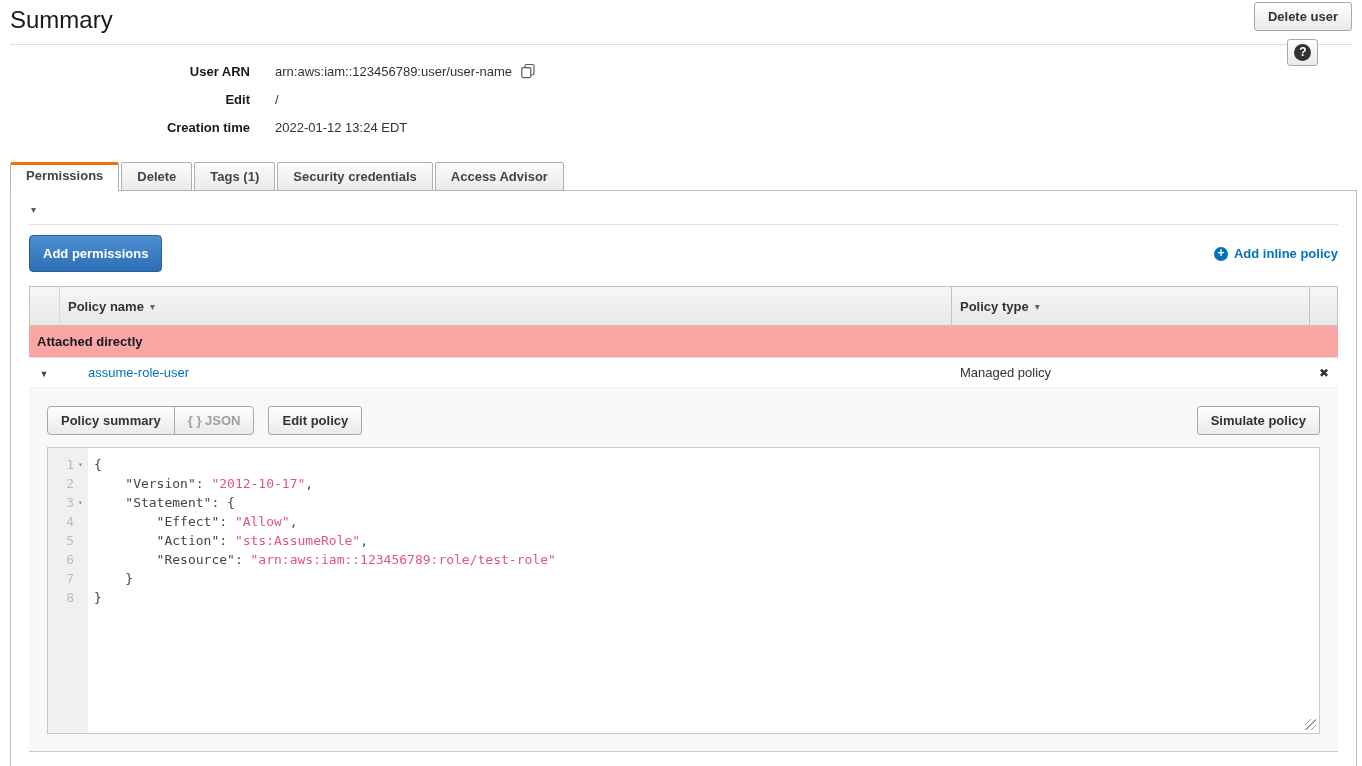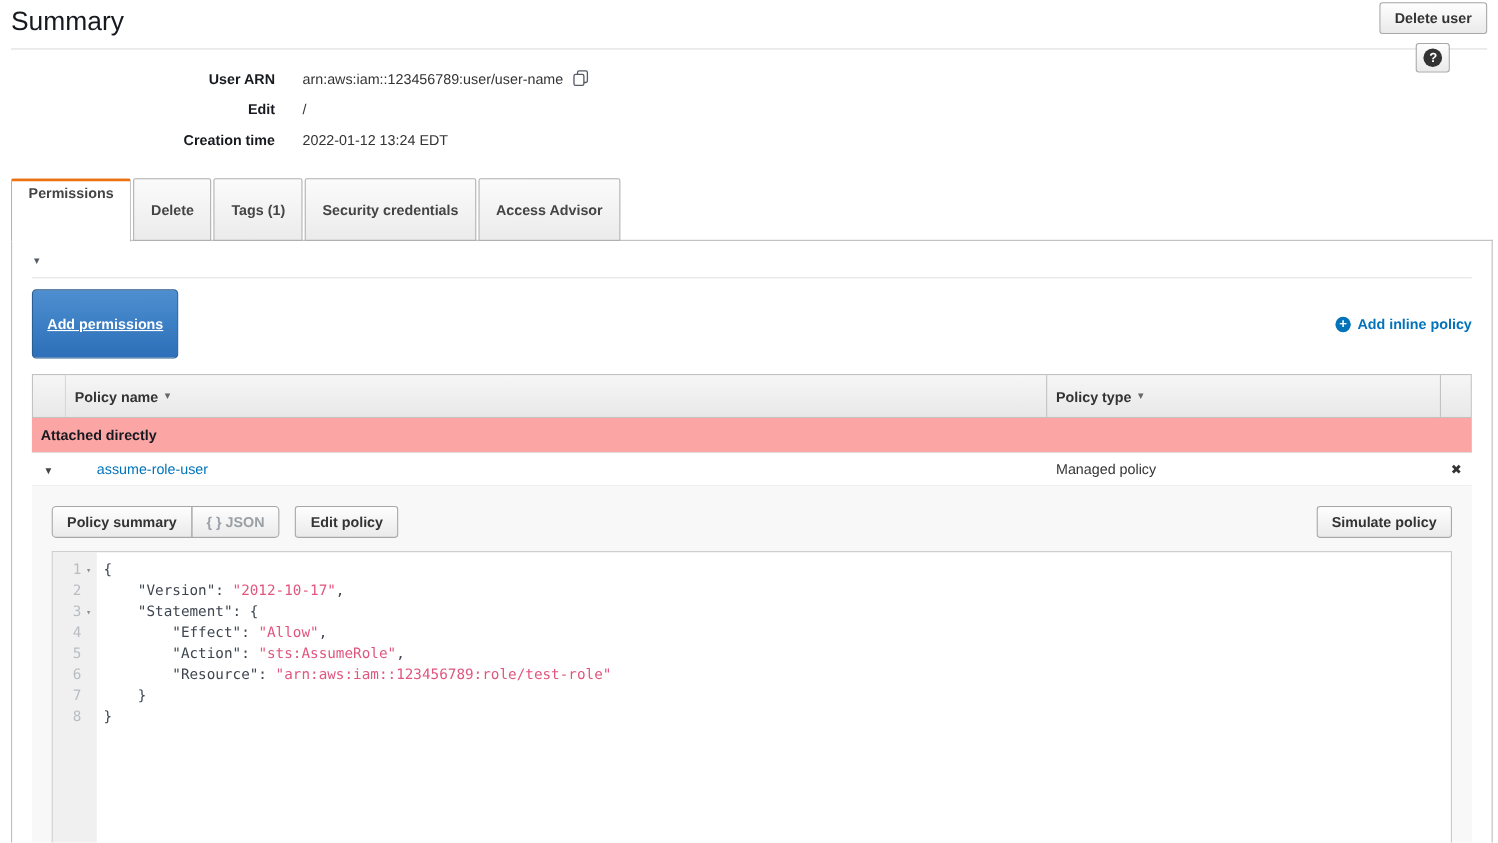--- a/index.html
+++ b/index.html
@@ -26,38 +26,38 @@
   
   .info{margin-top:12px;}
   .info-row{display:flex;align-items:center;height:28px;font-size:13px;}
   .info-label{width:250px;text-align:right;font-weight:bold;color:#16191f;}
   .info-value{margin-left:25px;color:#333;}
   .copy-btn{margin-left:8px;display:flex;cursor:pointer;}
 
   
   .tabs-wrap{margin:21px 5px 0 10px;}
   .tab-bar{display:flex;position:relative;z-index:2;}
-  .tab{padding:20px 15px;background:linear-gradient(#fbfbfb,#ebebeb);border:1px solid #b0b0b0;
+  .tab{padding:6px 15px;background:linear-gradient(#fbfbfb,#ebebeb);border:1px solid #b0b0b0;
        border-radius:2px 2px 0 0;margin-right:2px;font-size:13px;font-weight:bold;color:#444;
        cursor:pointer;line-height:15px;}
   .tab.active{background:#fff;border-top:3px solid var(--orange);padding-top:3px;
        border-bottom-color:#fff;margin-bottom:-1px;}
   .tab-content{position:relative;z-index:1;border:1px solid #bdbdbd;border-bottom:none;background:#fff;
        padding:0 18px;height:577px;margin-top:-1px;overflow:hidden;}
 
   
   .section-head{display:flex;align-items:center;gap:9px;padding:13px 2px 9px;border-bottom:1px solid #e3e3e3;
        font-size:15px;color:#2a2e33;cursor:pointer;}
   .section-arrow{font-size:10px;color:#545b64;}
 
   
   .toolbar{display:flex;justify-content:space-between;align-items:center;margin:10px 0 14px;}
   .btn-primary{background:linear-gradient(#4d8fd0,#2d6fb8);border:1px solid #295e94;color:#fff;
-       font-weight:bold;font-size:13px;padding:22px 13px;border-radius:4px;cursor:pointer;
-       font-family:inherit;line-height:17px;text-decoration:underline;}
+       font-weight:bold;font-size:13px;padding:9px 13px;border-radius:4px;cursor:pointer;
+       font-family:inherit;line-height:17px;}
   .link-add{display:flex;align-items:center;gap:6px;color:var(--link);font-weight:bold;font-size:13px;cursor:pointer;}
   .plus-circle{width:14px;height:14px;border-radius:50%;background:var(--link);color:#fff;font-size:12px;
        font-weight:bold;display:flex;align-items:center;justify-content:center;line-height:1;padding-bottom:1px;}
 
   
   .ptable{font-size:13px;}
   .thead{display:flex;align-items:stretch;background:linear-gradient(#f6f6f6,#e8e8e8);
        border:1px solid #c2c2c2;height:40px;font-weight:bold;color:#333;}
   .th{display:flex;align-items:center;cursor:pointer;}
   .th-expander{width:30px;border-right:1px solid #d8d8d8;cursor:default;}

